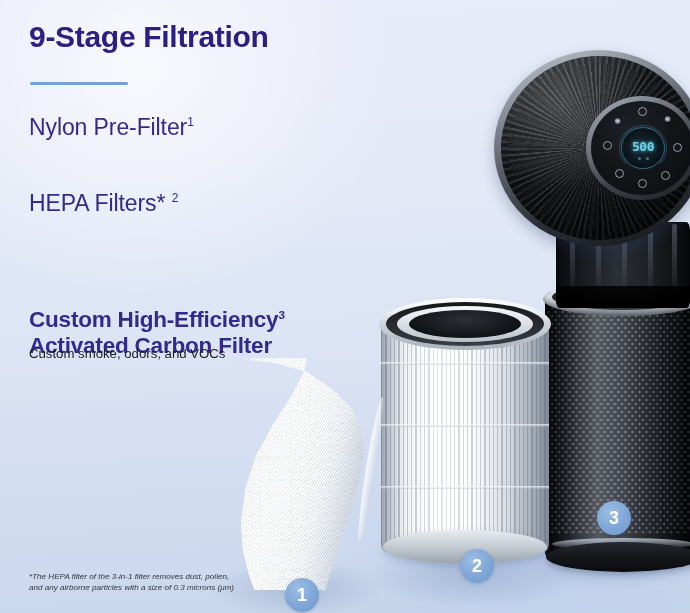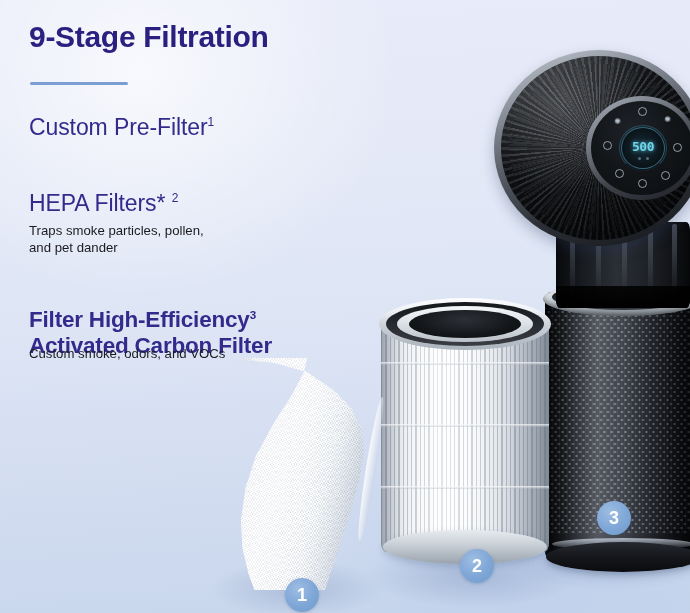--- a/index.html
+++ b/index.html
@@ -462,34 +462,34 @@
 
 <div id="page">
 
   <div class="amb-light"></div>
   <div class="amb-light2"></div>
 
   <div class="title">9-Stage Filtration</div>
   <div class="divider"></div>
 
   <div class="sec-head light" id="h1">
-    <span>Custom Pre-Filter</span><sup>1</sup>
+    <span>Nylon Pre-Filter</span><sup>1</sup>
   </div>
 
   <div class="sec-head light" id="h2">
     <span>HEPA Filters</span><span class="star">*</span> <sup>2</sup>
   </div>
-  <div class="sec-body" id="b2">Traps smoke particles, pollen,
-and pet dander</div>
 
   <div class="sec-head heavy" id="h3">
-    <span>Filter High-Efficiency</span><sup>3</sup><br><span>Activated Carbon Filter</span>
+    <span>Custom High-Efficiency</span><sup>3</sup><br><span>Activated Carbon Filter</span>
   </div>
   <div class="sec-body" id="b3">Custom smoke, odors, and VOCs</div>
 
+  <div class="footnote">*The HEPA filter of the 3-in-1 filter removes dust, pollen,
+and any airborne particles with a size of 0.3 microns (μm)</div>
 
   <div class="stage">
 
     <div class="floor-shadow" id="sh-unit"></div>
     <div class="floor-shadow" id="sh-hepa"></div>
     <div class="floor-shadow" id="sh-pre"></div>
 
     <div id="unit">
 
       <div class="carbon-body">

